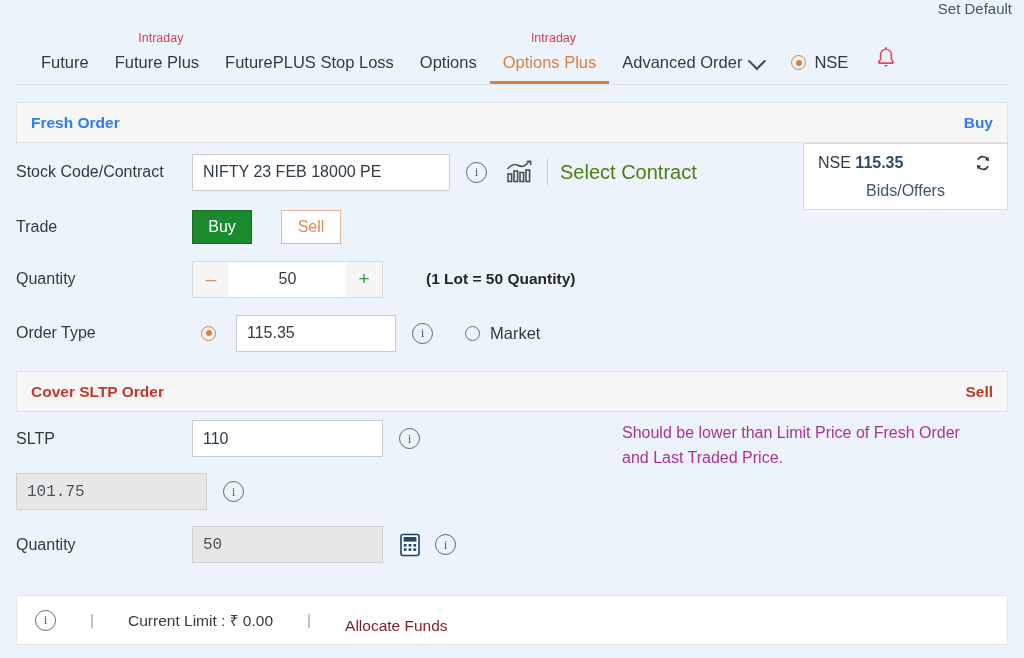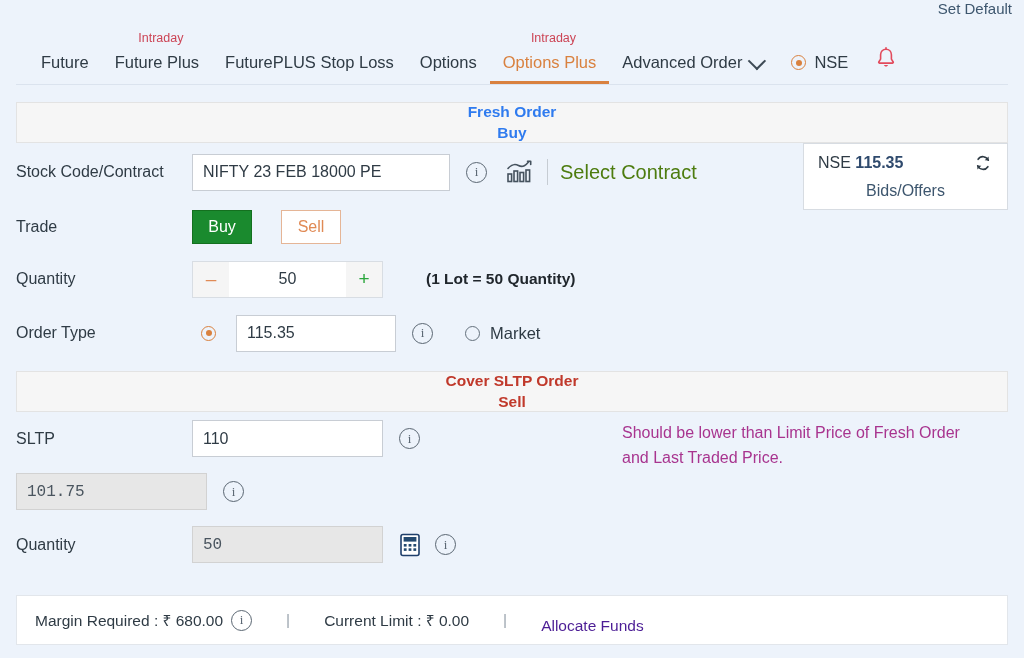--- a/index.html
+++ b/index.html
@@ -134,21 +134,20 @@
     height: 41px;
     background: #f6f6f6;
     border: 1px solid #e3e3e3;
     display: flex;
     align-items: center;
     justify-content: space-between;
     padding: 0 14px;
     box-sizing: border-box;
     font-size: 15.5px;
     font-weight: bold;
-    flex-direction: column;
   }
   .sec-bar.fresh { color: #2f7bef; margin-top: 17px; }
   .sec-bar.cover { color: #c0392b; margin-top: 10px; }
   .sec-side { cursor: pointer; }
 
   
   .form {
     padding: 0 16px;
     position: relative;
   }
@@ -338,21 +337,21 @@
     padding: 0 18px;
     box-sizing: border-box;
     font-size: 15.5px;
     color: #2f3b45;
   }
   .footer .pipe {
     color: #9aa4ae;
     margin: 0 34px;
   }
   .footer .fitem { display: flex; align-items: center; gap: 8px; }
-  .footer .flink { color: #4c1d95; cursor: pointer; margin-top: 12px; }
+  .footer .flink { color: #7f1d1d; cursor: pointer; margin-top: 12px; }
 </style>
 </head>
 <body>
 
 <div class="page">
 
   <div class="set-default-row">
     <span class="set-default">Set Default</span>
   </div>
 
@@ -523,21 +522,20 @@
           </svg>
         </span>
         <span class="info" style="margin-left:14px;"></span>
       </div>
     </div>
 
   </div>
 
   <div class="footer">
     <span class="fitem">
-      <span>Margin Required : ₹ 680.00</span>
       <span class="info"></span>
     </span>
     <span class="pipe">|</span>
     <span>Current Limit : ₹ 0.00</span>
     <span class="pipe">|</span>
     <span class="flink">Allocate Funds</span>
   </div>
 
 </div>
 

